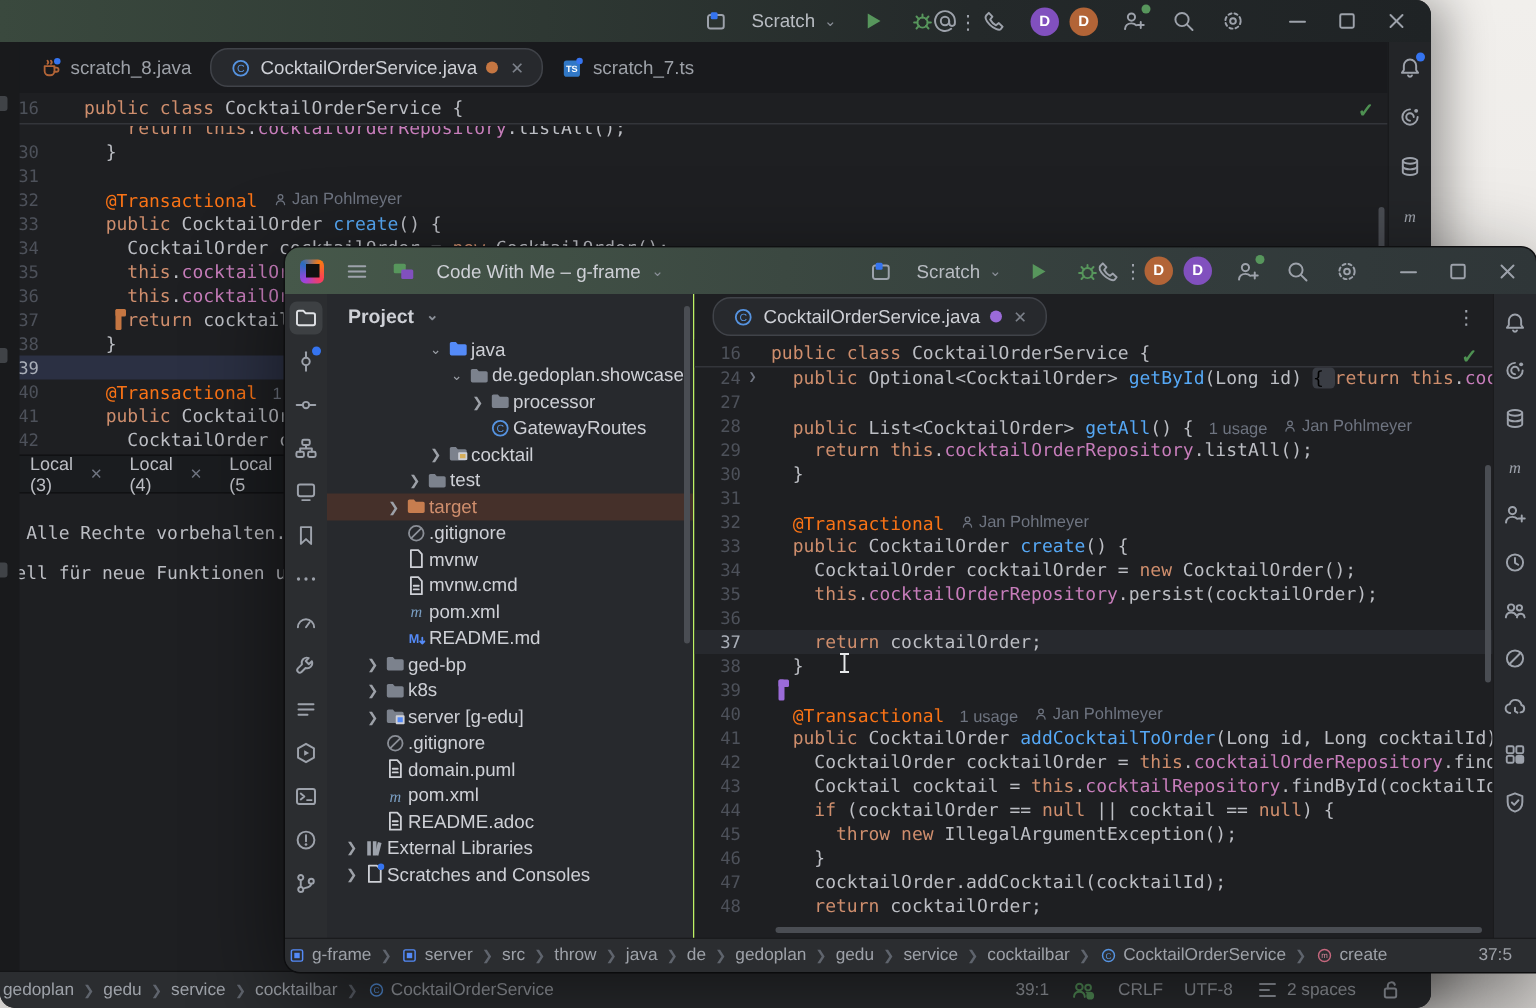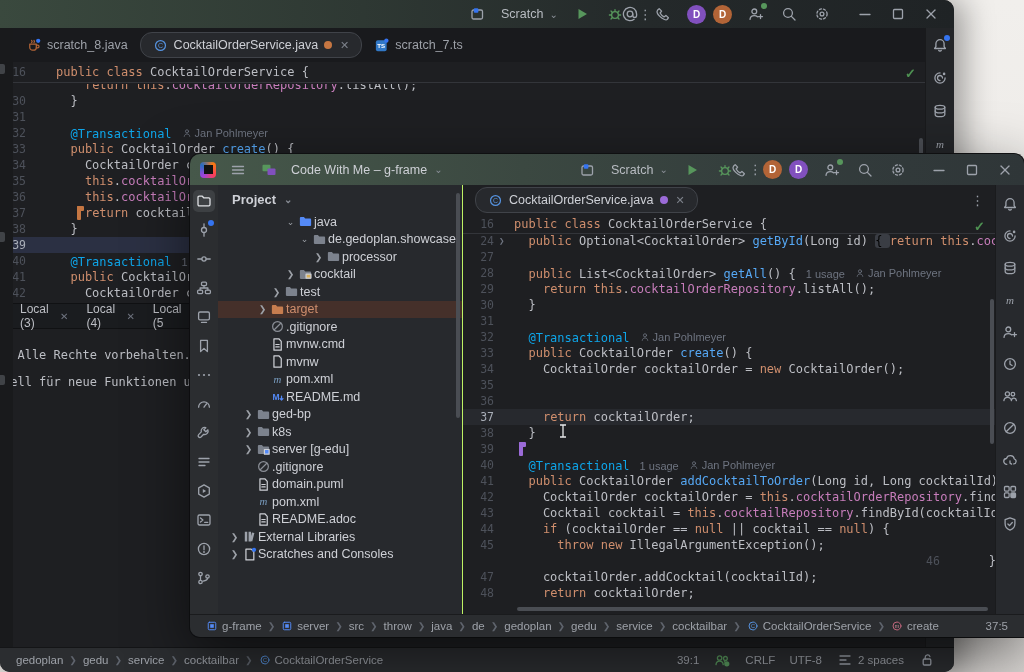--- a/index.html
+++ b/index.html
@@ -35,21 +35,21 @@
   .crow{position:relative;display:flex;height:16px;line-height:16px;
     font-family:"DejaVu Sans Mono","Liberation Mono",monospace;font-size:12px;white-space:pre;overflow:hidden;}
   .crow .ln{color:#4d515a;text-align:right;font-size:11.5px;}
   .bg-ed .ln{flex:0 0 26px;padding-right:30px;}
   .fg-ed .ln{flex:0 0 31px;padding-right:20px;}
   .crow.hl{background:#2b3043;}
   .fg-code .crow.hl{background:#27292e;}
   .crow.hl .ln{color:#a9aeb8;}
   .crow.clip{height:9px;}
   .crow.clip .inner-shift{margin-top:-7px;}
-  .cl-k{color:#cf8e6d;}.cl-d{color:#bcbec4;}.cl-m{color:#56a8f5;}.cl-a{color:#0ea5e9;}.cl-f{color:#c77dbb;}
+  .cl-k{color:#cf8e6d;}.cl-d{color:#bcbec4;}.cl-m{color:#56a8f5;}.cl-a{color:#f97316;}.cl-f{color:#c77dbb;}
   .cl-h{color:#6e7480;font-family:"Liberation Sans",sans-serif;font-size:11px;margin-left:10px;}
   .cl-au{color:#6e7480;font-family:"Liberation Sans",sans-serif;font-size:11px;margin-left:10px;display:inline-flex;align-items:center;gap:3px;}
   .cl-fold{background:#3a3d44;border-radius:3px;}
   .marker{position:absolute;top:1px;width:4px;height:14px;border-radius:1px;}
   .marker:before{content:"";position:absolute;left:0;top:0;width:7px;height:5px;background:inherit;border-radius:1px;}
   .bg-ed .marker{left:77px;}
   .fg-code .marker{left:56px;}
   .foldarr{position:absolute;left:36px;top:0;color:#6f7480;font-size:9px;}
   .sticky{border-bottom:1px solid #33353a;background:#1e1f22;}
   .okcheck{position:absolute;color:#4e9152;font-size:13px;font-weight:bold;}
@@ -69,28 +69,28 @@
   #bg-console .conline{height:27px;line-height:27px;white-space:pre;overflow:hidden;}
   
   #bg-stripe{position:absolute;top:28px;right:0;width:28px;bottom:24px;background:#232528;border-left:1px solid #191a1c;
     display:flex;flex-direction:column;align-items:center;padding-top:6px;gap:11px;}
   .sicon{position:relative;width:22px;height:22px;display:flex;align-items:center;justify-content:center;color:#9da2ab;border-radius:5px;}
   .sicon.active{background:#3d4043;color:#dfe1e5;}
   .sicon .bdot{position:absolute;right:1px;top:1px;width:6px;height:6px;border-radius:50%;background:#3574f0;}
   
   #bg-statusbar{position:absolute;left:0;bottom:0;width:954px;height:24px;background:#2b2d30;border-top:1px solid #141517;
     border-radius:0 0 10px 10px;display:flex;align-items:center;font-size:11.5px;color:#9da1a8;padding:0;}
-  .crumbs{display:flex;align-items:center;gap:6px;padding-left:16px;white-space:nowrap;overflow:hidden;justify-content:space-between;}
+  .crumbs{display:flex;align-items:center;gap:6px;padding-left:2px;white-space:nowrap;overflow:hidden;justify-content:space-between;}
   .crumb{display:inline-flex;align-items:center;gap:4px;}
   .csep{color:#5f646d;font-size:9px;}
   .sb-right{margin-left:auto;display:flex;align-items:center;gap:14px;padding-right:18px;}
   .left-strip{position:absolute;left:0;top:28px;bottom:24px;width:13px;background:#191a1c;overflow:hidden;}
   .half-ic{position:absolute;left:-5px;width:10px;height:10px;border-radius:2px;background:#4a4d52;opacity:.8;}
   
-  #fg-window{left:190px;top:154px;width:834px;height:483px;border-radius:10px 10px 0 10px;
+  #fg-window{left:190px;top:165px;width:834px;height:483px;border-radius:10px 10px 0 10px;
     box-shadow:0 18px 60px rgba(0,0,0,.55),0 0 0 1px #121315;}
   #fg-titlebar{top:0;height:31px;border-radius:10px 10px 0 0;
     background:linear-gradient(90deg,#46584a 0%,#3b4841 40%,#333c3c 72%,#2f3638 100%);}
   .fg-left{display:flex;align-items:center;gap:13px;padding-left:10px;}
   #fg-body{position:absolute;left:0;top:31px;right:0;bottom:22px;background:#1e1f22;}
   #fg-left-stripe{position:absolute;left:0;top:0;bottom:0;width:28px;background:#2b2d30;border-right:1px solid #1a1b1d;
     display:flex;flex-direction:column;align-items:center;padding-top:5px;gap:7px;}
   #fg-project{position:absolute;left:28px;top:0;bottom:0;width:244px;background:#27292d;border-right:1px solid #bef264;overflow:hidden;}
   .panel-header{height:28px;display:flex;align-items:center;gap:6px;padding-left:14px;color:#ced0d6;font-size:13px;font-weight:bold;}
   #fg-tree{position:absolute;left:0;top:28px;right:0;bottom:0;}
@@ -609,20 +609,30 @@
             </div>
             <div class="titem" style="padding-left: 94px;">
               <span class="tchev">❯</span>
               <span class="tico">
                 <svg viewBox="0 0 16 16" width="15" height="15" fill="none" stroke="currentColor" stroke-width="1.3" stroke-linecap="round" stroke-linejoin="round">
                   <path d="M2 4.4c0-.7.5-1.2 1.2-1.2h3.1l1.4 1.6h5.1c.7 0 1.2.5 1.2 1.2v5.6c0 .7-.5 1.2-1.2 1.2H3.2A1.2 1.2 0 0 1 2 11.6z" fill="#7c828d" stroke="none"></path>
                 </svg>
               </span>
               <span>processor</span>
             </div>
+            <div class="titem" style="padding-left: 94px;">
+              <span class="tchev"></span>
+              <span class="tico">
+                <svg viewBox="0 0 16 16" width="15" height="15" fill="none" stroke="currentColor" stroke-width="1.3" stroke-linecap="round" stroke-linejoin="round">
+                  <circle cx="8" cy="8" r="5.3" stroke="#5693e0"></circle>
+                  <text x="8" y="10.7" font-size="7.5" fill="#5693e0" stroke="none" text-anchor="middle" font-family="Liberation Sans,sans-serif">C</text>
+                </svg>
+              </span>
+              <span>GatewayRoutes</span>
+            </div>
             <div class="titem" style="padding-left: 66px;">
               <span class="tchev">❯</span>
               <span class="tico">
                 <svg viewBox="0 0 16 16" width="15" height="15" fill="none" stroke="currentColor" stroke-width="1.3" stroke-linecap="round" stroke-linejoin="round">
                   <path d="M2 4.4c0-.7.5-1.2 1.2-1.2h3.1l1.4 1.6h5.1c.7 0 1.2.5 1.2 1.2v5.6c0 .7-.5 1.2-1.2 1.2H3.2A1.2 1.2 0 0 1 2 11.6z" fill="#7c828d" stroke="none"></path>
                   <rect x="8.6" y="7.6" width="5.2" height="4.2" fill="#d6ae5a"></rect>
                 </svg>
               </span>
               <span>cocktail</span>
             </div>
@@ -652,33 +662,33 @@
                   <line x1="4.5" y1="11.5" x2="11.5" y2="4.5" stroke="#8a8e96"></line>
                 </svg>
               </span>
               <span>.gitignore</span>
             </div>
             <div class="titem" style="padding-left: 38px;">
               <span class="tchev"></span>
               <span class="tico">
                 <svg viewBox="0 0 16 16" width="15" height="15" fill="none" stroke="currentColor" stroke-width="1.3" stroke-linecap="round" stroke-linejoin="round">
                   <path d="M4.2 1.9h5.2l2.6 2.8V14H4.2z"></path>
-                  <path d="M6.2 8h3.6M6.2 10.6h3.6"></path>
-                </svg>
-              </span>
-              <span>mvnw.cmd</span>
+                </svg>
+              </span>
+              <span>mvnw</span>
             </div>
             <div class="titem" style="padding-left: 38px;">
               <span class="tchev"></span>
               <span class="tico">
                 <svg viewBox="0 0 16 16" width="15" height="15" fill="none" stroke="currentColor" stroke-width="1.3" stroke-linecap="round" stroke-linejoin="round">
                   <path d="M4.2 1.9h5.2l2.6 2.8V14H4.2z"></path>
-                </svg>
-              </span>
-              <span>mvnw</span>
+                  <path d="M6.2 8h3.6M6.2 10.6h3.6"></path>
+                </svg>
+              </span>
+              <span>mvnw.cmd</span>
             </div>
             <div class="titem" style="padding-left: 38px;">
               <span class="tchev"></span>
               <span class="tico">
                 <svg viewBox="0 0 16 16" width="15" height="15" fill="none" stroke="currentColor" stroke-width="1.3" stroke-linecap="round" stroke-linejoin="round">
                   <text x="8" y="12.2" font-size="11.5" font-style="italic" font-family="Liberation Serif,serif" fill="#7a9ec2" stroke="none" text-anchor="middle">m</text>
                 </svg>
               </span>
               <span>pom.xml</span>
             </div>
@@ -811,35 +821,35 @@
                       </svg></span><span>Jan Pohlmeyer</span></span></span></span></div>
             <div class="crow"><span class="inner-shift" style="display: flex; width: 100%;"><span class="ln">29</span><span class="ct" style="white-space: pre;"><span class="cl-d">    </span><span class="cl-k">return </span><span class="cl-k">this</span><span class="cl-d">.</span><span class="cl-f">cocktailOrderRepository</span><span class="cl-d">.listAll();</span></span></span></div>
             <div class="crow"><span class="inner-shift" style="display: flex; width: 100%;"><span class="ln">30</span><span class="ct" style="white-space: pre;"><span class="cl-d">  }</span></span></span></div>
             <div class="crow"><span class="inner-shift" style="display: flex; width: 100%;"><span class="ln">31</span><span class="ct" style="white-space: pre;"></span></span></div>
             <div class="crow"><span class="inner-shift" style="display: flex; width: 100%;"><span class="ln">32</span><span class="ct" style="white-space: pre;"><span class="cl-a">  @Transactional</span><span class="cl-au"><span><svg viewBox="0 0 16 16" width="10" height="10" fill="none" stroke="currentColor" stroke-width="1.3" stroke-linecap="round" stroke-linejoin="round">
                         <circle cx="8" cy="5.3" r="2.5"></circle>
                         <path d="M3.6 13.4c.4-2.5 2.1-3.9 4.4-3.9s4 1.4 4.4 3.9"></path>
                       </svg></span><span>Jan Pohlmeyer</span></span></span></span></div>
             <div class="crow"><span class="inner-shift" style="display: flex; width: 100%;"><span class="ln">33</span><span class="ct" style="white-space: pre;"><span class="cl-k">  public </span><span class="cl-d">CocktailOrder </span><span class="cl-m">create</span><span class="cl-d">() {</span></span></span></div>
             <div class="crow"><span class="inner-shift" style="display: flex; width: 100%;"><span class="ln">34</span><span class="ct" style="white-space: pre;"><span class="cl-d">    CocktailOrder cocktailOrder = </span><span class="cl-k">new </span><span class="cl-d">CocktailOrder();</span></span></span></div>
-            <div class="crow"><span class="inner-shift" style="display: flex; width: 100%;"><span class="ln">35</span></span></div>
+            <div class="crow"><span class="inner-shift" style="display: flex; width: 100%;"><span class="ln">35</span><span class="ct" style="white-space: pre;"><span class="cl-d">    </span><span class="cl-k">this</span><span class="cl-d">.</span><span class="cl-f">cocktailOrderRepository</span><span class="cl-d">.persist(cocktailOrder);</span></span></span></div>
             <div class="crow"><span class="inner-shift" style="display: flex; width: 100%;"><span class="ln">36</span></span></div>
             <div class="crow hl"><span class="inner-shift" style="display: flex; width: 100%;"><span class="ln">37</span><span class="ct" style="white-space: pre;"><span class="cl-d">    </span><span class="cl-k">return </span><span class="cl-d">cocktailOrder;</span></span></span></div>
             <div class="crow"><span class="inner-shift" style="display: flex; width: 100%;"><span class="ln">38</span><span class="ct" style="white-space: pre;"><span class="cl-d">  }</span></span></span></div>
             <div class="crow"><span class="inner-shift" style="display: flex; width: 100%;"><span class="ln">39</span><span class="ct" style="white-space: pre;"></span></span><span class="marker" style="background: rgb(155, 107, 216);"></span></div>
             <div class="crow"><span class="inner-shift" style="display: flex; width: 100%;"><span class="ln">40</span><span class="ct" style="white-space: pre;"><span class="cl-a">  @Transactional</span><span class="cl-h">1 usage</span><span class="cl-au"><span><svg viewBox="0 0 16 16" width="10" height="10" fill="none" stroke="currentColor" stroke-width="1.3" stroke-linecap="round" stroke-linejoin="round">
                         <circle cx="8" cy="5.3" r="2.5"></circle>
                         <path d="M3.6 13.4c.4-2.5 2.1-3.9 4.4-3.9s4 1.4 4.4 3.9"></path>
                       </svg></span><span>Jan Pohlmeyer</span></span></span></span></div>
             <div class="crow"><span class="inner-shift" style="display: flex; width: 100%;"><span class="ln">41</span><span class="ct" style="white-space: pre;"><span class="cl-k">  public </span><span class="cl-d">CocktailOrder </span><span class="cl-m">addCocktailToOrder</span><span class="cl-d">(Long id, Long cocktailId) {</span></span></span></div>
             <div class="crow"><span class="inner-shift" style="display: flex; width: 100%;"><span class="ln">42</span><span class="ct" style="white-space: pre;"><span class="cl-d">    CocktailOrder cocktailOrder = </span><span class="cl-k">this</span><span class="cl-d">.</span><span class="cl-f">cocktailOrderRepository</span><span class="cl-d">.findById(id);</span></span></span></div>
             <div class="crow"><span class="inner-shift" style="display: flex; width: 100%;"><span class="ln">43</span><span class="ct" style="white-space: pre;"><span class="cl-d">    Cocktail cocktail = </span><span class="cl-k">this</span><span class="cl-d">.</span><span class="cl-f">cocktailRepository</span><span class="cl-d">.findById(cocktailId);</span></span></span></div>
             <div class="crow"><span class="inner-shift" style="display: flex; width: 100%;"><span class="ln">44</span><span class="ct" style="white-space: pre;"><span class="cl-k">    if </span><span class="cl-d">(cocktailOrder == </span><span class="cl-k">null</span><span class="cl-d"> || cocktail == </span><span class="cl-k">null</span><span class="cl-d">) {</span></span></span></div>
             <div class="crow"><span class="inner-shift" style="display: flex; width: 100%;"><span class="ln">45</span><span class="ct" style="white-space: pre;"><span class="cl-k">      throw </span><span class="cl-k">new </span><span class="cl-d">IllegalArgumentException();</span></span></span></div>
-            <div class="crow"><span class="inner-shift" style="display: flex; width: 100%; justify-content: flex-end;"><span class="ln">46</span><span class="ct" style="white-space: pre;"><span class="cl-d">    }</span></span></span></div>
+            <div class="crow"><span class="inner-shift" style="display: flex; width: 100%;"><span class="ln">46</span><span class="ct" style="white-space: pre;"><span class="cl-d">    }</span></span></span></div>
             <div class="crow"><span class="inner-shift" style="display: flex; width: 100%;"><span class="ln">47</span><span class="ct" style="white-space: pre;"><span class="cl-d">    cocktailOrder.addCocktail(cocktailId);</span></span></span></div>
             <div class="crow"><span class="inner-shift" style="display: flex; width: 100%;"><span class="ln">48</span><span class="ct" style="white-space: pre;"><span class="cl-d">    </span><span class="cl-k">return </span><span class="cl-d">cocktailOrder;</span></span></span></div>
           </div>
         <div class="sbar vthumb" style="right:2px;top:114px;height:145px;position:absolute;"></div>
         <div class="sbar hthumb" style="left:54px;right:8px;bottom:4px;position:absolute;"></div>
       </div>
 
       <div id="fg-right-stripe">
           <span class="sicon">
             <svg viewBox="0 0 16 16" width="16" height="16" fill="none" stroke="currentColor" stroke-width="1.3" stroke-linecap="round" stroke-linejoin="round">

